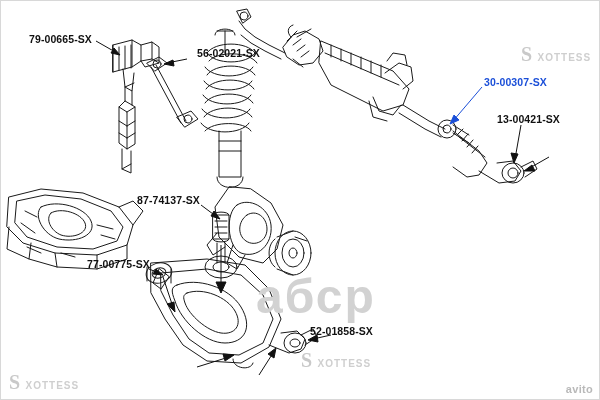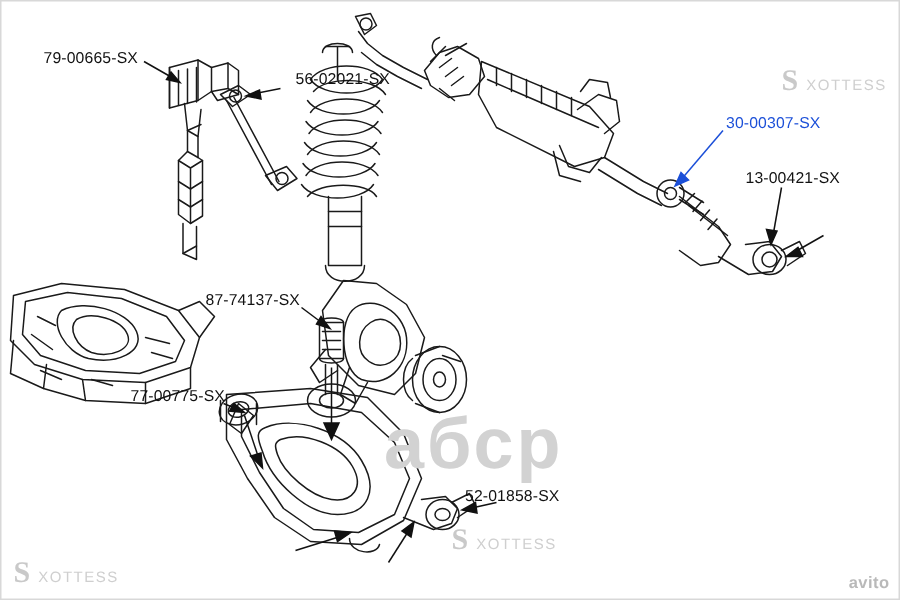--- a/index.html
+++ b/index.html
@@ -19,38 +19,38 @@
   #stage > svg{position:absolute;left:0;top:0;}
   .lbl{
     position:absolute;
     font-size:10.5px;
     color:#111111;
     white-space:nowrap;
     letter-spacing:0.1px;
     line-height:11.5px;
   }
   .lbl.hl{color:#1b4fd8;}
-  .lbl .ln{display:block;}
+  .lbl .ln{display:block;font-weight:bold;}
   .wm{
     position:absolute;
     color:#c9c9c9;
     font-weight:bold;
     pointer-events:none;
     user-select:none;
   }
   .wm-center{
     font-size:48px;
     letter-spacing:2px;
     color:#d2d2d2;
   }
   .wm-small{
     font-size:10px;
     letter-spacing:1px;
     color:#cfcfcf;
-    font-weight:normal;
+    font-weight:bold;
   }
   .wm-logo{
     position:absolute;
     color:#cccccc;
     font-weight:bold;
     font-size:12px;
     letter-spacing:1px;
     user-select:none;
   }
   .wm-s{

